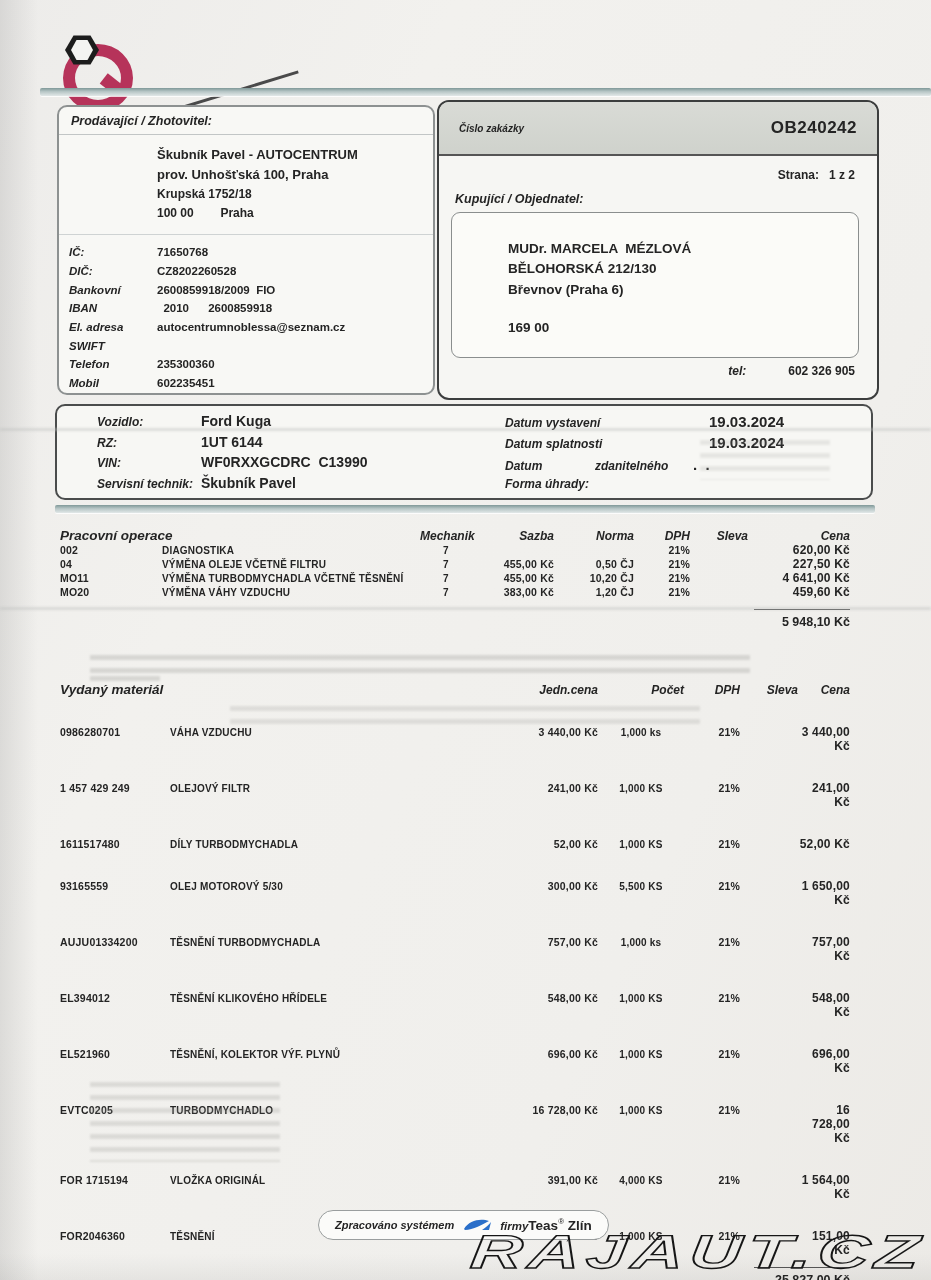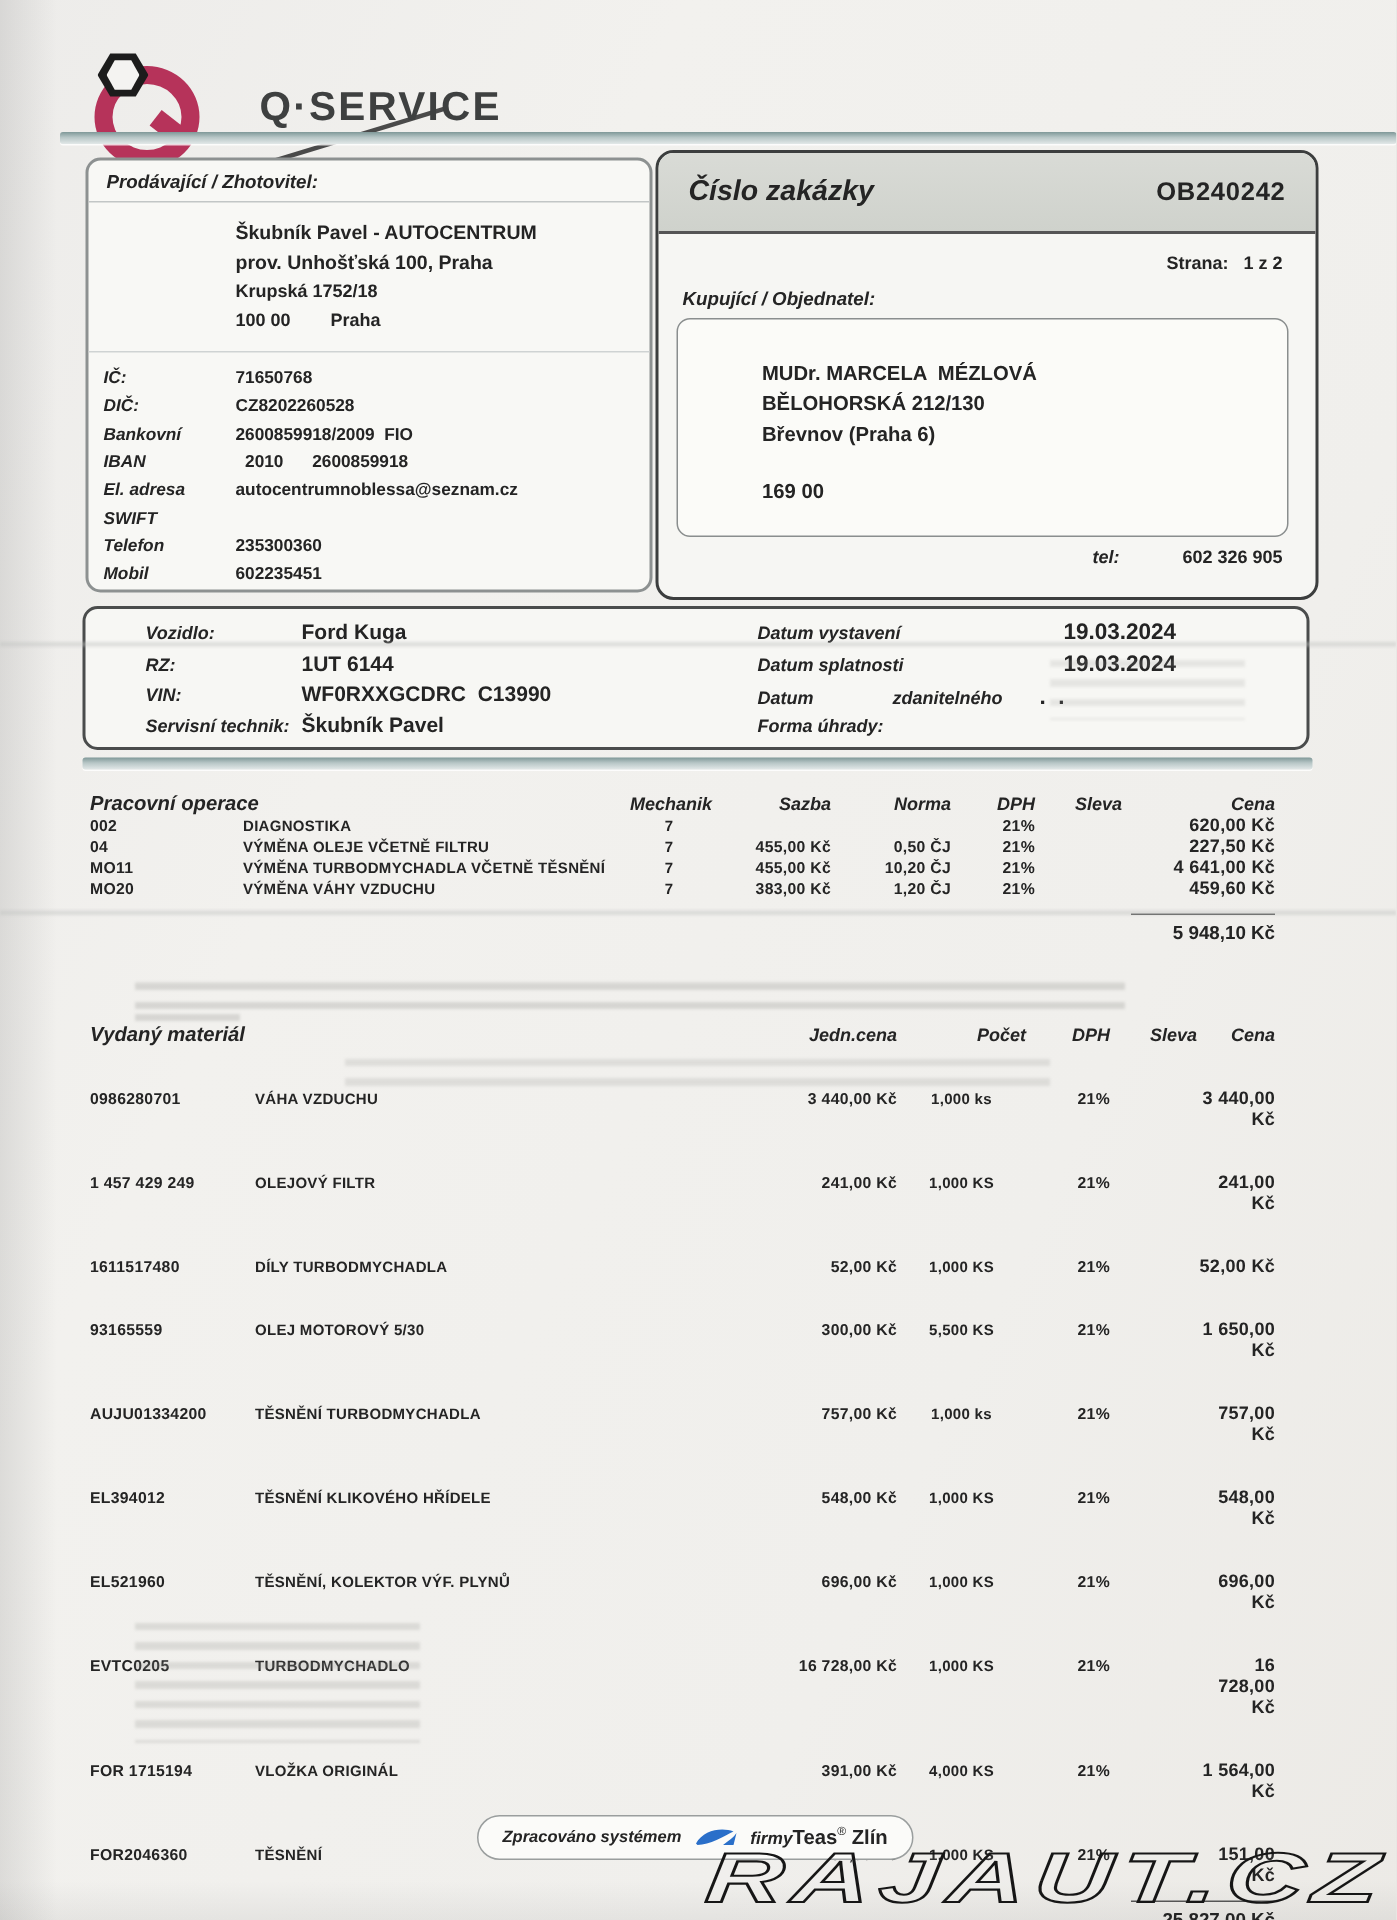--- a/index.html
+++ b/index.html
@@ -44,21 +44,21 @@
   #seller-fields{padding:8px 10px 0 10px;}
   .seller-field .lab{width:88px;font-style:italic;font-weight:bold;flex:none;}
   .seller-field .val{font-weight:bold;}
 
   
   #order-panel{position:absolute;left:437px;top:100px;width:438px;height:296px;
           border:2.5px solid #3c3e3e;border-radius:12px;background:#f6f6f3;overflow:hidden;}
   #order-strip{height:52px;background:linear-gradient(180deg,#d9dbd6,#cfd2cc);
           border-bottom:2px solid #555;display:flex;align-items:center;justify-content:space-between;
           padding:0 20px;}
-  #order-number-label{font-style:italic;font-weight:bold;font-size:19px;}
+  #order-number-label{font-style:italic;font-weight:bold;font-size:10px;}
   #order-number{font-weight:bold;font-size:17px;letter-spacing:.5px;}
   #order-page{position:absolute;right:22px;top:66px;font-size:12px;font-weight:bold;}
   #buyer-label{position:absolute;left:16px;top:90px;font-style:italic;font-weight:bold;font-size:12.5px;}
   #buyer-box{position:absolute;left:12px;top:110px;width:408px;height:146px;
           border:1.5px solid #8a8e8e;border-radius:9px;background:#fbfbf8;
           padding:26px 10px 0 56px;box-sizing:border-box;font-size:13.5px;line-height:1.5;}
   .buyer-line{font-weight:bold;}
   #buyer-zip{margin-top:18px;font-weight:bold;}
   #order-tel{position:absolute;right:22px;top:262px;display:flex;gap:42px;font-size:12px;}
   #order-tel .lab{font-style:italic;font-weight:bold;}
@@ -136,21 +136,20 @@
 
 <div id="page">
 
   <div id="logo">
     <div id="q-line"></div>
     <div id="q-mark"></div>
     <div id="q-tail"></div>
     <div class="hex-outer">
       <div class="hex-inner"></div>
     </div>
-    <div id="brand-text">Q·SERVICE</div>
   </div>
   <div id="bar-top" class="teal-bar"></div>
 
   <div id="seller-box">
     <div id="seller-head" class="it b">Prodávající / Zhotovitel:</div>
     <div id="seller-name-block">
       <div class="b">Škubník Pavel - AUTOCENTRUM</div>
       <div class="b">prov. Unhošťská 100, Praha</div>
       <div class="b" style="font-size:12px">Krupská 1752/18</div>
       <div class="b pre" style="font-size:12px">100 00        Praha</div>

